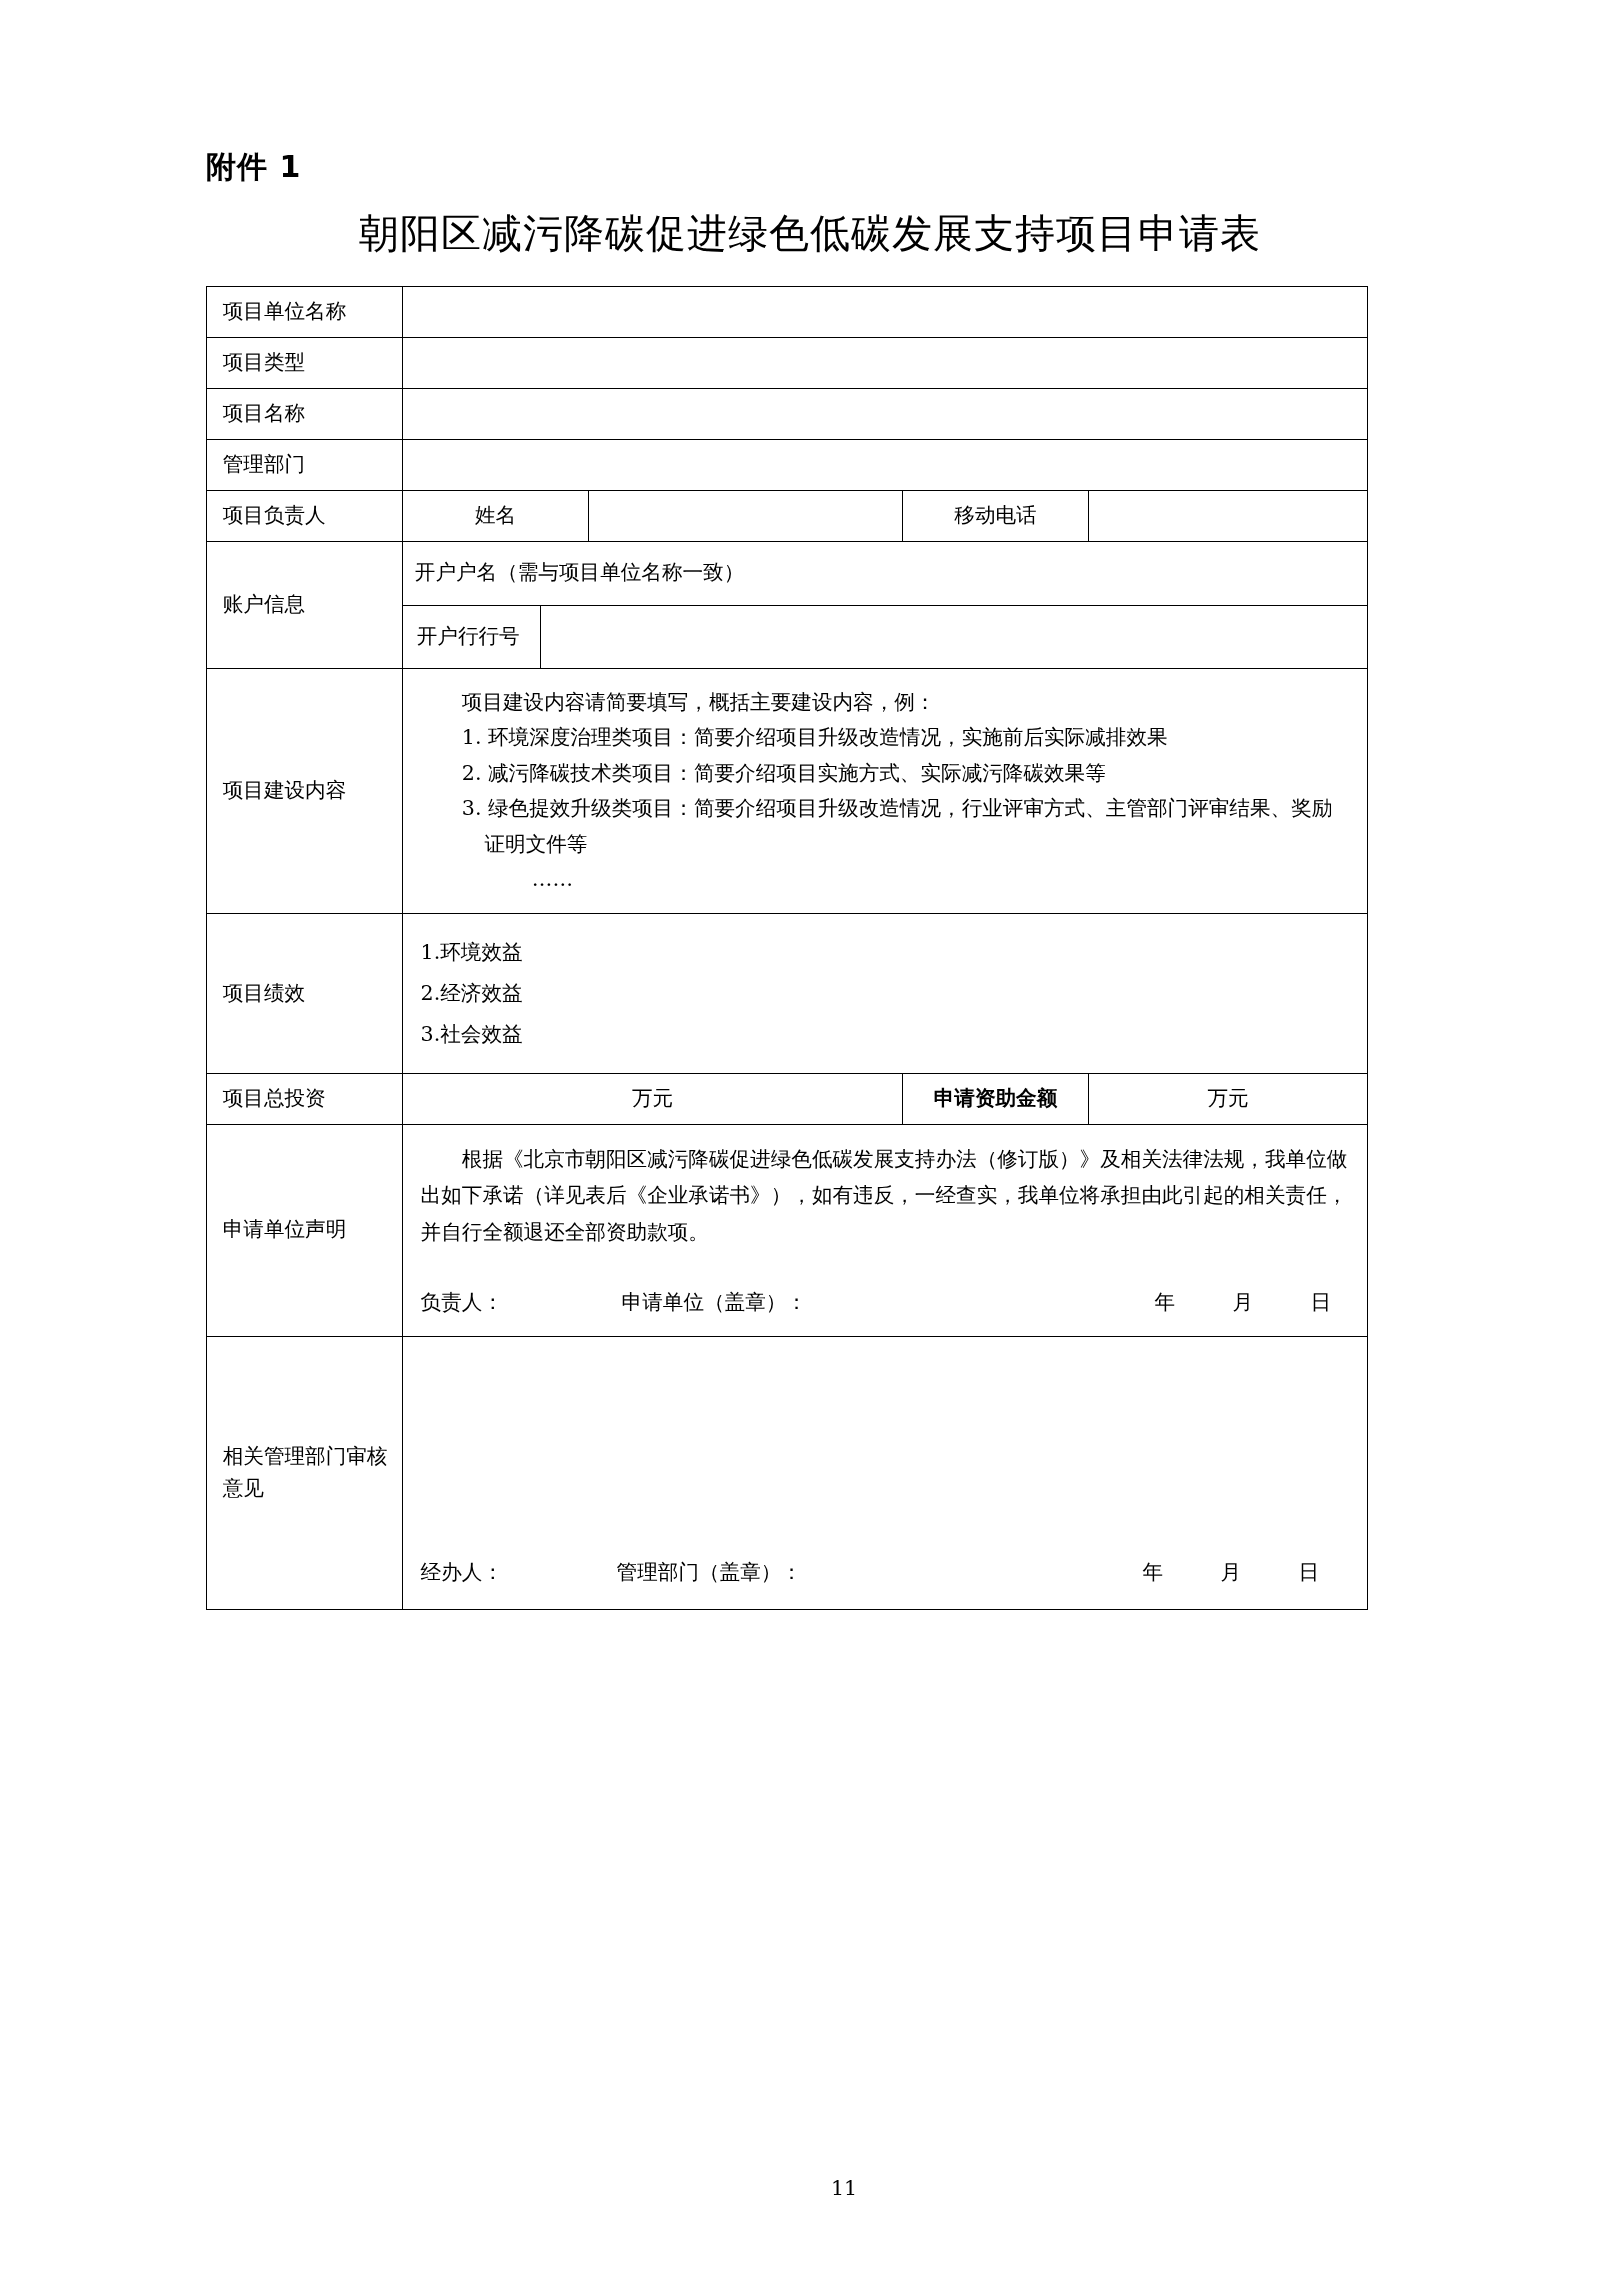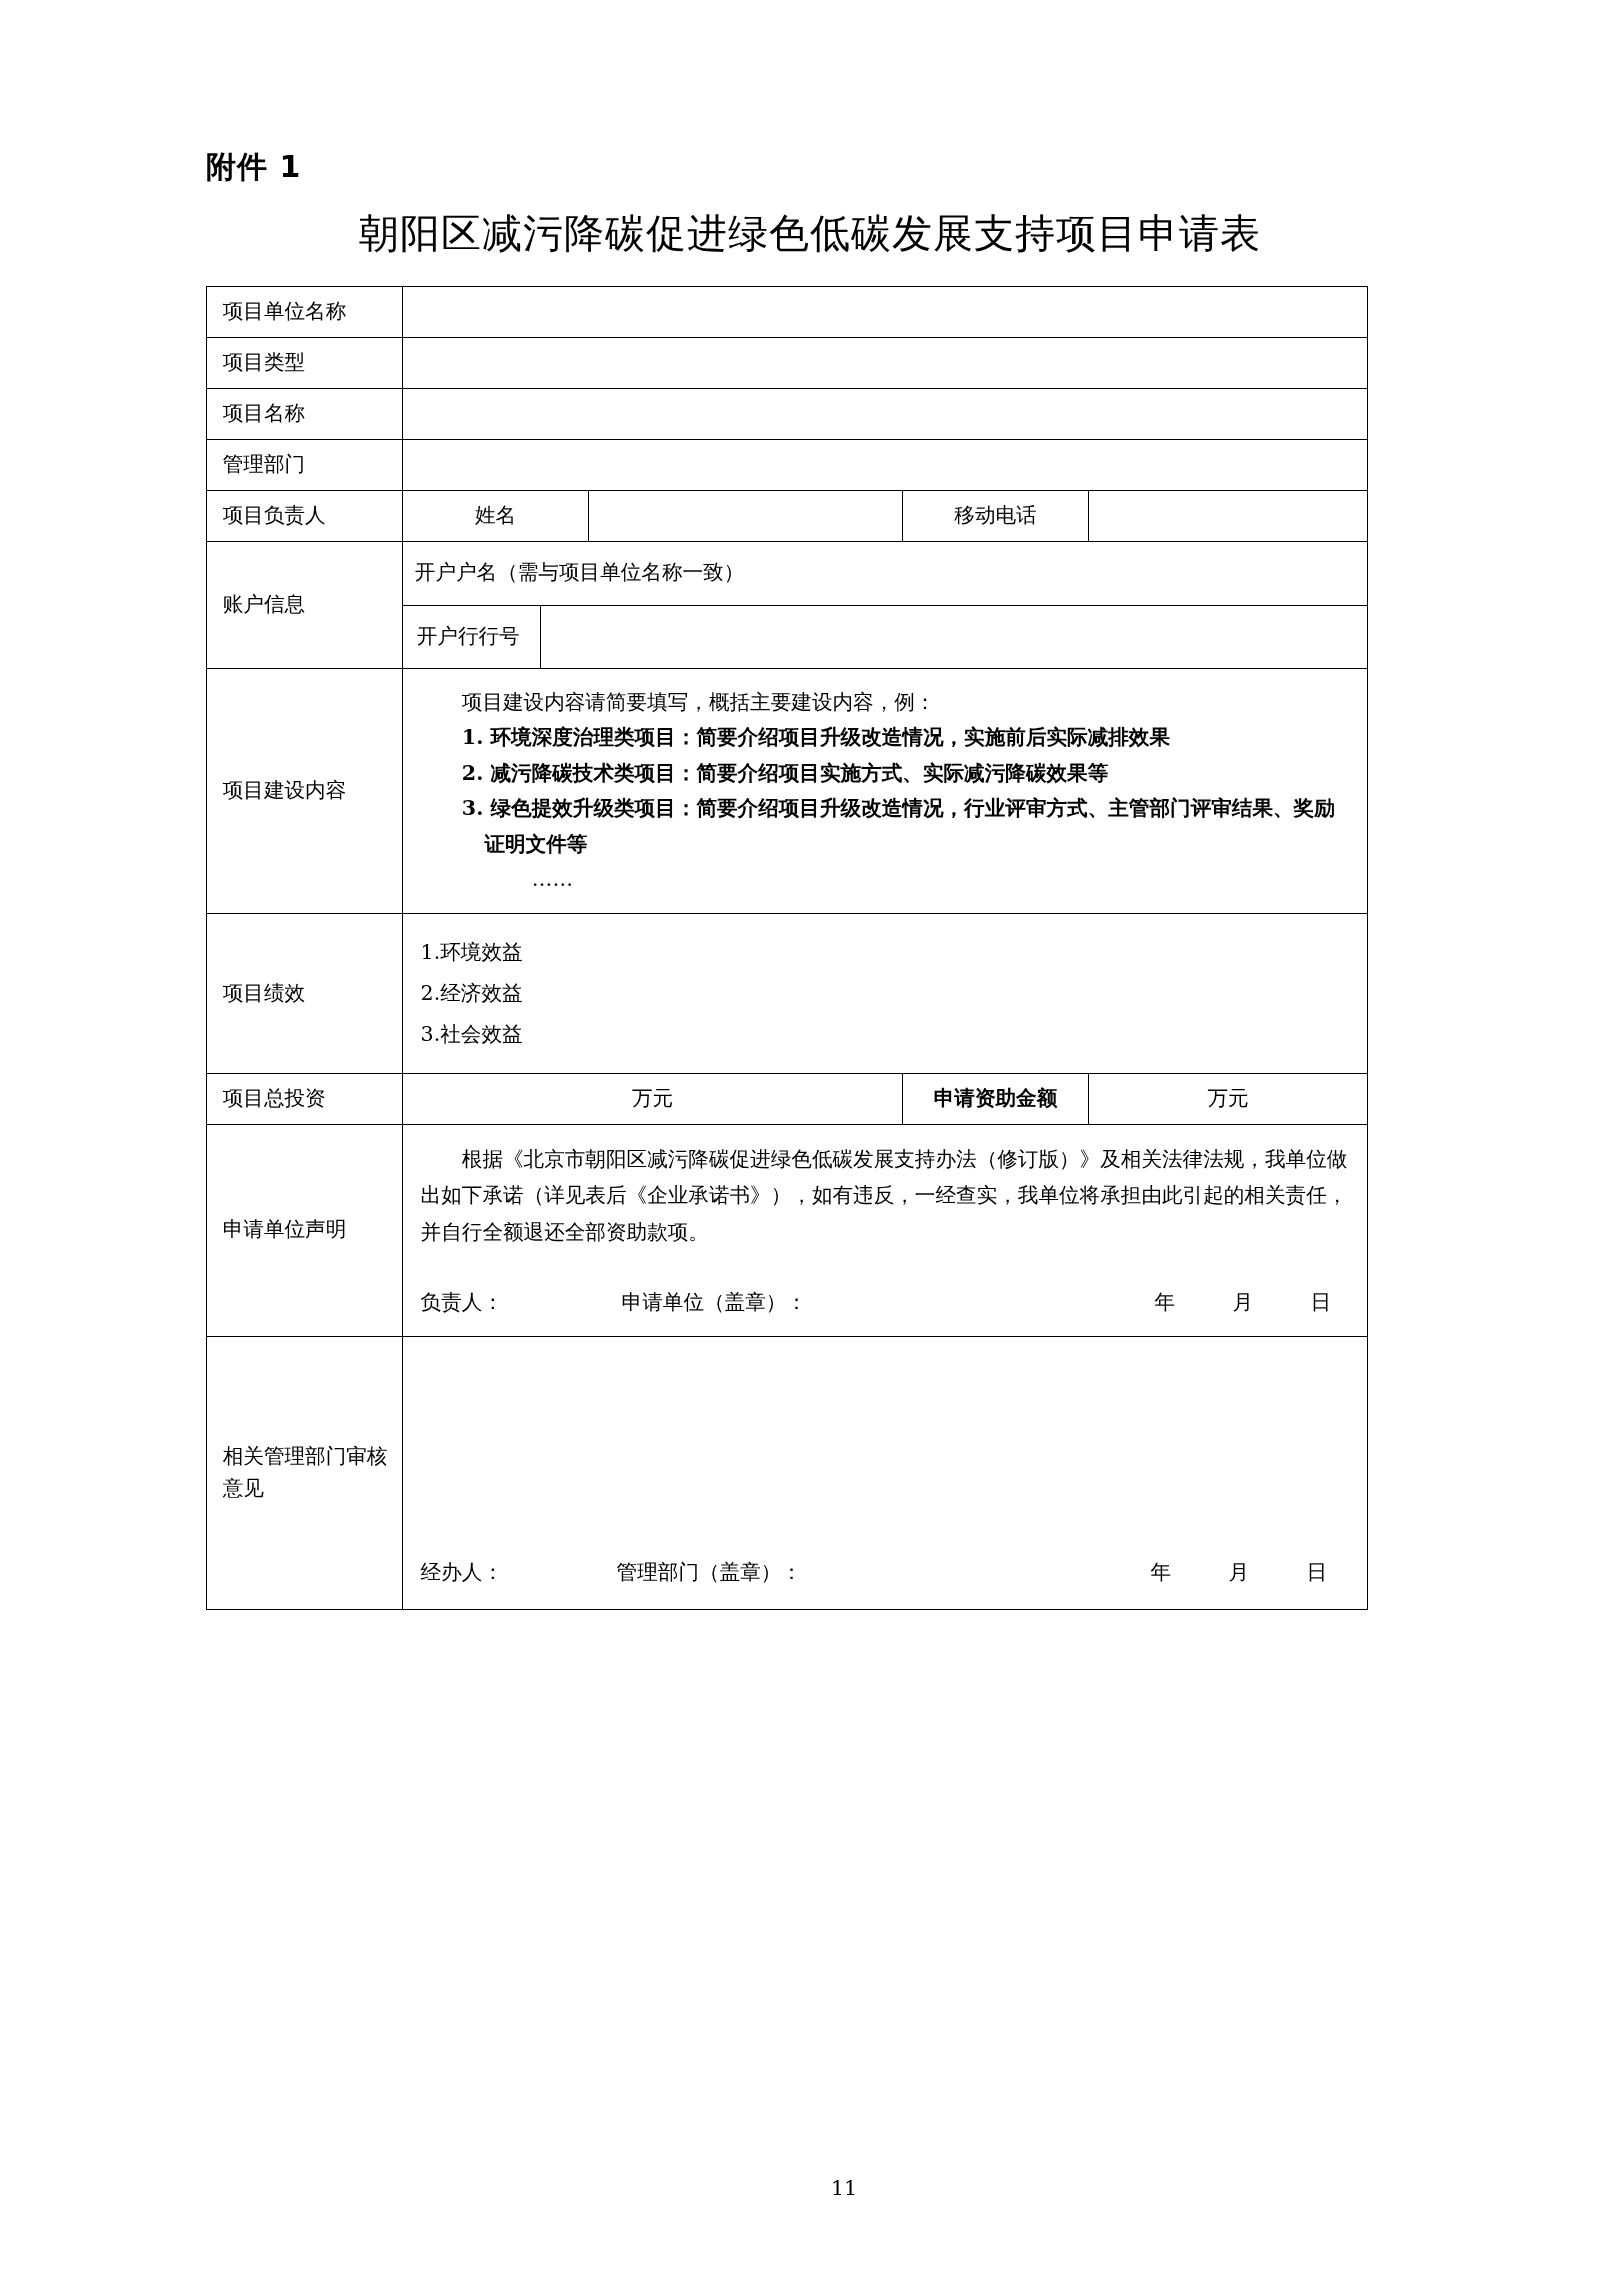--- a/index.html
+++ b/index.html
@@ -84,21 +84,21 @@
   }
   table.inner td.full {
     border-right: 0;
   }
   .content-cell {
     vertical-align: top;
     padding: 15.7px 17.6px 15.7px 17.6px !important;
     line-height: 1.72;
   }
   .indent1 { text-indent: 2em; }
-  .indent2 { padding-left: 3.1em; text-indent: -1.1em; font-weight: bold; }
+  .indent2 { padding-left: 3.1em; text-indent: -1.1em; }
   .dots { padding-left: 5.4em; }
   .perf-cell {
     vertical-align: middle;
     padding: 17.6px !important;
     line-height: 2.0;
   }
   .decl-cell {
     vertical-align: top;
     padding: 15.7px 17.6px !important;
     line-height: 1.78;
@@ -121,21 +121,21 @@
     line-height: 1.9;
   }
   .review-body {
     height: 245px;
     position: relative;
   }
   .review-sig {
     position: absolute;
     bottom: 3.9px;
     left: 0;
-    right: 4px;
+    right: 12px;
     display: flex;
     align-items: flex-start;
     font-size: 20.6px;
   }
   .review-sig .a { width: 196px; }
   .review-sig .b { flex: 1; }
   .review-sig .d { width: 78px; }
   .review-sig .m { width: 78px; }
   .review-sig .y2 { width: 39px; }
   .page-number {

